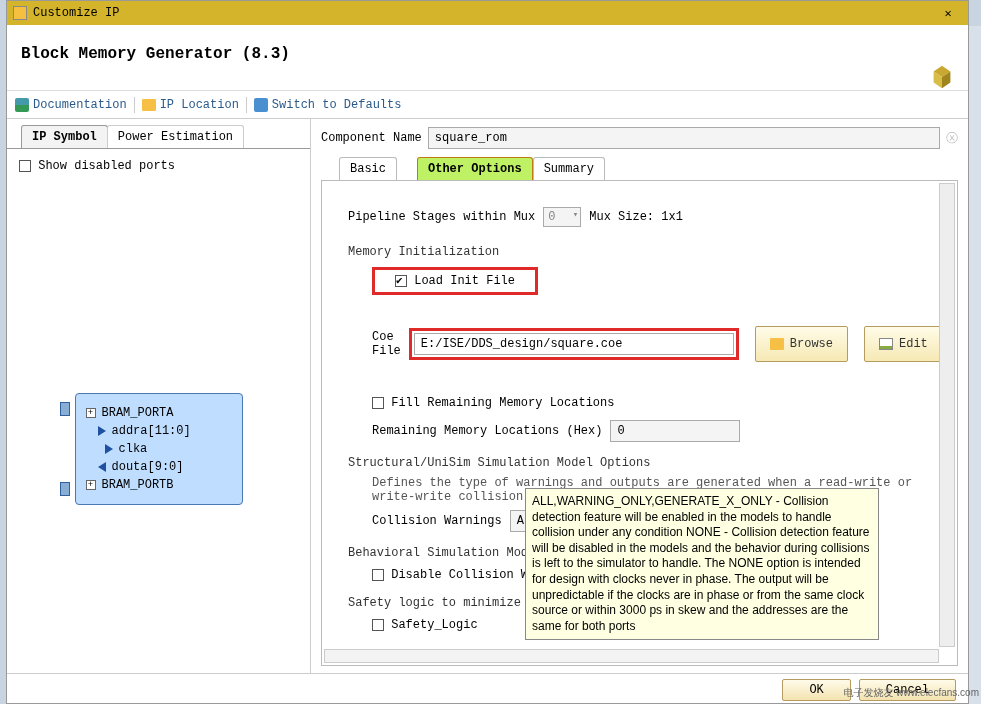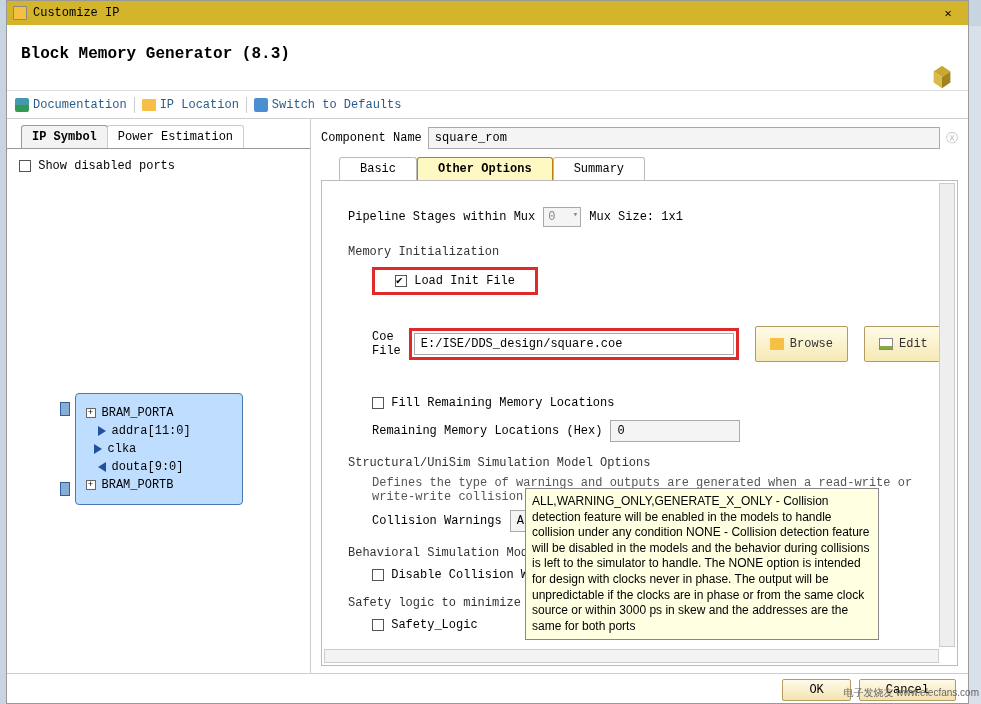--- a/index.html
+++ b/index.html
@@ -36,22 +36,22 @@
 .ip-box .lbl { font-family: "Courier New", monospace; display: flex; align-items: center; gap: 6px; margin: 4px 0; }
 .ip-box .plus { width: 10px; height: 10px; background: #fff; border: 1px solid #666; display: inline-flex; align-items: center; justify-content: center; font-size: 9px; }
 .port-notch { position: absolute; left: -16px; width: 10px; height: 14px; background: #88aed4; border: 1px solid #3060a0; }
 .arrow-r { width:0;height:0;border-top:5px solid transparent;border-bottom:5px solid transparent;border-left:8px solid #2050a0;display:inline-block; }
 .arrow-l { width:0;height:0;border-top:5px solid transparent;border-bottom:5px solid transparent;border-right:8px solid #2050a0;display:inline-block; }
 
 .right-panel { flex: 1; padding: 8px 10px 0 10px; overflow: hidden; }
 .comp-row { display: flex; align-items: center; gap: 6px; margin-bottom: 8px; }
 .comp-row input { flex: 1; border: 1px solid #aaa; padding: 3px 6px; background: #f4f4f4; }
 .right-tabs { display: flex; margin-left: 18px; }
-.rtab { padding: 4px 20px; border: 1px solid #bbb; border-bottom: none; background: #fff; border-radius: 3px 3px 0 0; }
-.rtab.active { background: #fef9c3; font-weight: bold; border-color: #c07a10; }
+.rtab { padding: 4px 10px; border: 1px solid #bbb; border-bottom: none; background: #fff; border-radius: 3px 3px 0 0; }
+.rtab.active { background: #bef264; font-weight: bold; border-color: #c07a10; margin-left: 20px; }
 .options-area { border: 1px solid #bbb; height: calc(100% - 60px); padding: 20px 26px; position: relative; overflow: hidden; }
 .options-area::after { content:""; position:absolute; right:2px; top:2px; bottom:18px; width:14px; background:linear-gradient(#eee,#eee); border:1px solid #ccc; }
 .options-area .scroll-thumb { position:absolute; right:3px; top:3px; width:12px; height:42px; background:#c9c9c9; border:1px solid #aaa; }
 .options-area .h-scroll { position:absolute; bottom:2px; left:2px; right:18px; height:14px; border:1px solid #ccc; background:#f3f3f3; }
 .opt-row { margin: 6px 0; display: flex; align-items: center; gap: 8px; }
 .sect { color: #333; margin-top: 18px; margin-bottom: 8px; }
 .sect2 { color: #333; margin-top: 14px; }
 .mux-sel { display:inline-block; width:38px; border:1px solid #aaa; padding:2px 14px 2px 4px; background:#f4f4f4; position:relative; color:#888; }
 .mux-sel::after { content:"▾"; position:absolute; right:2px; top:1px; font-size:9px; color:#888; }
 .redbox { border: 3px solid #e02a2a; padding: 4px 20px; display: inline-block; }
@@ -122,21 +122,21 @@
             <span class="port-notch" style="top:8px"></span>
             <span class="port-notch" style="bottom:8px"></span>
             <div class="lbl">
                 <span class="plus">+</span>
                 <span>BRAM_PORTA</span>
               </div>
             <div class="lbl" style="margin-left:12px">
                 <span class="arrow-r"></span>
                 <span>addra[11:0]</span>
               </div>
-            <div class="lbl" style="margin-left:8px">
+            <div class="lbl" style="margin-left:19px">
                 <span class="arrow-r"></span>
                 <span>clka</span>
               </div>
             <div class="lbl" style="margin-left:12px">
                 <span class="arrow-l"></span>
                 <span>douta[9:0]</span>
               </div>
             <div class="lbl">
                 <span class="plus">+</span>
                 <span>BRAM_PORTB</span>

